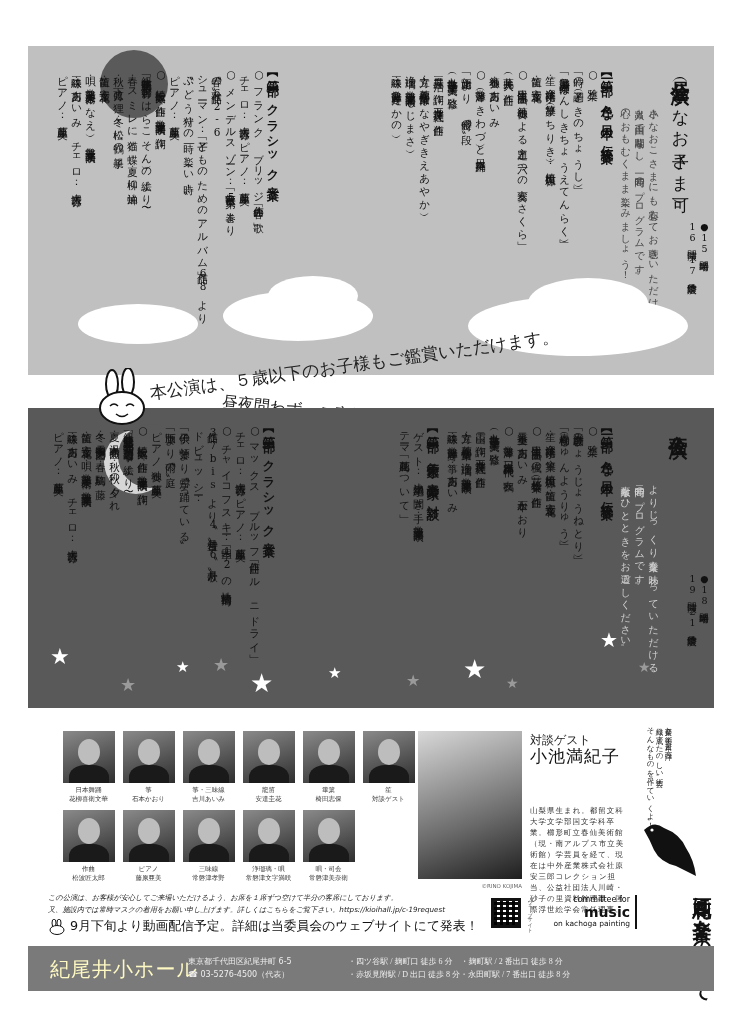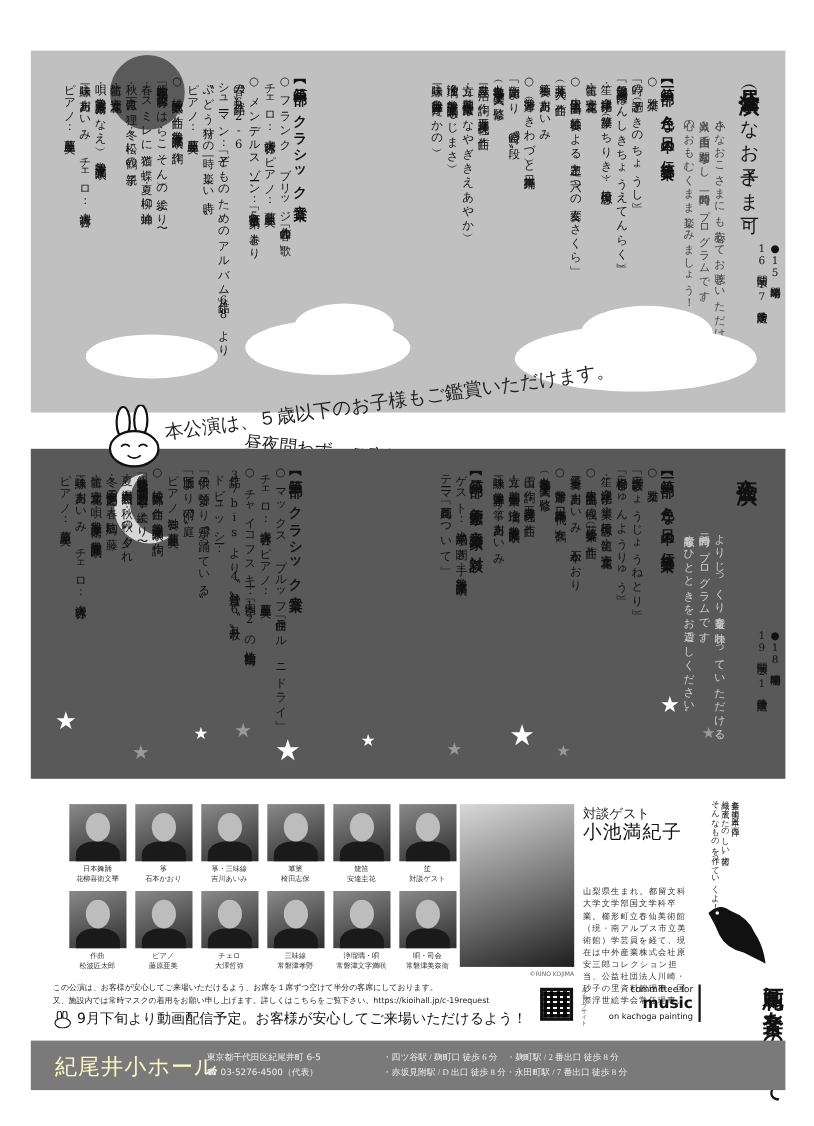--- a/index.html
+++ b/index.html
@@ -50,21 +50,21 @@
   .guest-photo .credit { position:absolute; right:0; bottom:-10px; font-family:"DejaVu Sans",sans-serif; font-size:5.5px; color:#666; }
   .guest-label { position:absolute; left:530px; top:732px; font-size:12px; color:#222; }
   .guest-name { position:absolute; left:530px; top:745px; font-size:17px; color:#111; letter-spacing:1px; }
   .guest-bio { position:absolute; left:530px; top:805px; width:96px; font-size:7.5px; line-height:11px; color:#333; letter-spacing:1px; }
 
   .bird-quote { position:absolute; left:646px; top:722px; writing-mode:vertical-rl; text-orientation:upright; font-size:7.5px; line-height:9px; color:#222; }
   .bird { position:absolute; left:640px; top:820px; width:58px; height:58px; }
   .kacho-logo { position:absolute; left:642px; top:884px; width:72px; writing-mode:vertical-rl; font-family:"DejaVu Sans",sans-serif; font-weight:bold; font-size:19px; line-height:22px; color:#111; }
 
   
-  .notice { position:absolute; left:48px; top:892px; font-family:"DejaVu Sans",sans-serif; font-size:7.2px; line-height:12px; color:#222; white-space:nowrap; }
+  .notice { position:absolute; left:48px; top:892px; font-family:"DejaVu Sans",sans-serif; font-size:7.2px; line-height:12px; color:#222; white-space:nowrap;font-style:italic; }
   .stream { position:absolute; left:48px; top:918px; display:flex; align-items:center; gap:4px; }
   .stream .mini-rabbit { width:18px; height:16px; }
   .stream-text { font-family:"DejaVu Sans",sans-serif; font-size:12.8px; color:#111; white-space:nowrap; }
   .qr { position:absolute; left:491px; top:898px; width:30px; height:30px; background:
       repeating-linear-gradient(0deg,#111 0 3px,#fff 3px 5px),
       repeating-linear-gradient(90deg,#111 0 3px,#fff 3px 6px); background-blend-mode:multiply; border:3px solid #111; }
   .qr-label { position:absolute; left:527px; top:896px; writing-mode:vertical-rl; text-orientation:upright; font-family:"DejaVu Sans",sans-serif; font-size:5px; color:#555; }
   .committee { position:absolute; left:543px; top:895px; width:94px; text-align:right; font-family:"DejaVu Sans",sans-serif; color:#111; border-right:2px solid #111; padding-right:5px; }
   .committee .c1 { font-size:8px; line-height:10px; }
   .committee .c2 { font-size:14px; line-height:14px; font-weight:bold; }
@@ -231,47 +231,42 @@
       <span class="role">箏</span>
       <span class="name">石本かおり</span>
     </div>
   <div class="photo">
       <div class="img"></div>
       <span class="role">箏・三味線</span>
       <span class="name">吉川あいみ</span>
     </div>
   <div class="photo">
       <div class="img"></div>
+      <span class="role">龍笛</span>
+      <span class="name">安達圭花</span>
+    </div>
+  <div class="photo">
+      <div class="img"></div>
       <span class="role">篳篥</span>
       <span class="name">椅田志保</span>
     </div>
   <div class="photo">
       <div class="img"></div>
-      <span class="role">龍笛</span>
-      <span class="name">安達圭花</span>
-    </div>
-  <div class="photo">
-      <div class="img"></div>
       <span class="role">笙</span>
       <span class="name">対談ゲスト</span>
     </div>
   <div class="photo">
       <div class="img"></div>
       <span class="role">作曲</span>
       <span class="name">松波匠太郎</span>
     </div>
   <div class="photo">
       <div class="img"></div>
       <span class="role">ピアノ</span>
       <span class="name">藤原亜美</span>
-    </div>
-  <div class="photo">
-      <div class="img"></div>
-      <span class="role">チェロ</span>
-      <span class="name">大澤哲弥</span>
     </div>
   <div class="photo">
       <div class="img"></div>
       <span class="role">三味線</span>
       <span class="name">常磐津孝野</span>
     </div>
   <div class="photo">
       <div class="img"></div>
       <span class="role">浄瑠璃・唄</span>
       <span class="name">常磐津文字満咲</span>
@@ -304,21 +299,21 @@
 <div class="notice">
   <div>この公演は、お客様が安心してご来場いただけるよう、お席を１席ずつ空けて半分の客席にしております。</div>
   <div>又、施設内では常時マスクの着用をお願い申し上げます。詳しくはこちらをご覧下さい。https://kioihall.jp/c-19request</div>
 </div>
 <div class="stream">
   <svg class="mini-rabbit" viewBox="0 0 18 16">
     <ellipse cx="6" cy="4" rx="2" ry="4" fill="#fff" stroke="#111" stroke-width="1"></ellipse>
     <ellipse cx="11" cy="4" rx="2" ry="4" fill="#fff" stroke="#111" stroke-width="1"></ellipse>
     <ellipse cx="9" cy="11" rx="7" ry="4.5" fill="#fff" stroke="#111" stroke-width="1"></ellipse>
   </svg>
-  <span class="stream-text">9月下旬より動画配信予定。お客様が安心してご来場いただけるよう！</span>
+  <span class="stream-text">9月下旬より動画配信予定。詳細は当委員会のウェブサイトにて発表！</span>
 </div>
 
 <div class="qr"></div>
 <div class="qr-label">ウェブサイト</div>
 <div class="committee">
   <div class="c1">committee for</div>
   <div class="c2">music</div>
   <div class="c3">on kachoga painting</div>
 </div>
 

